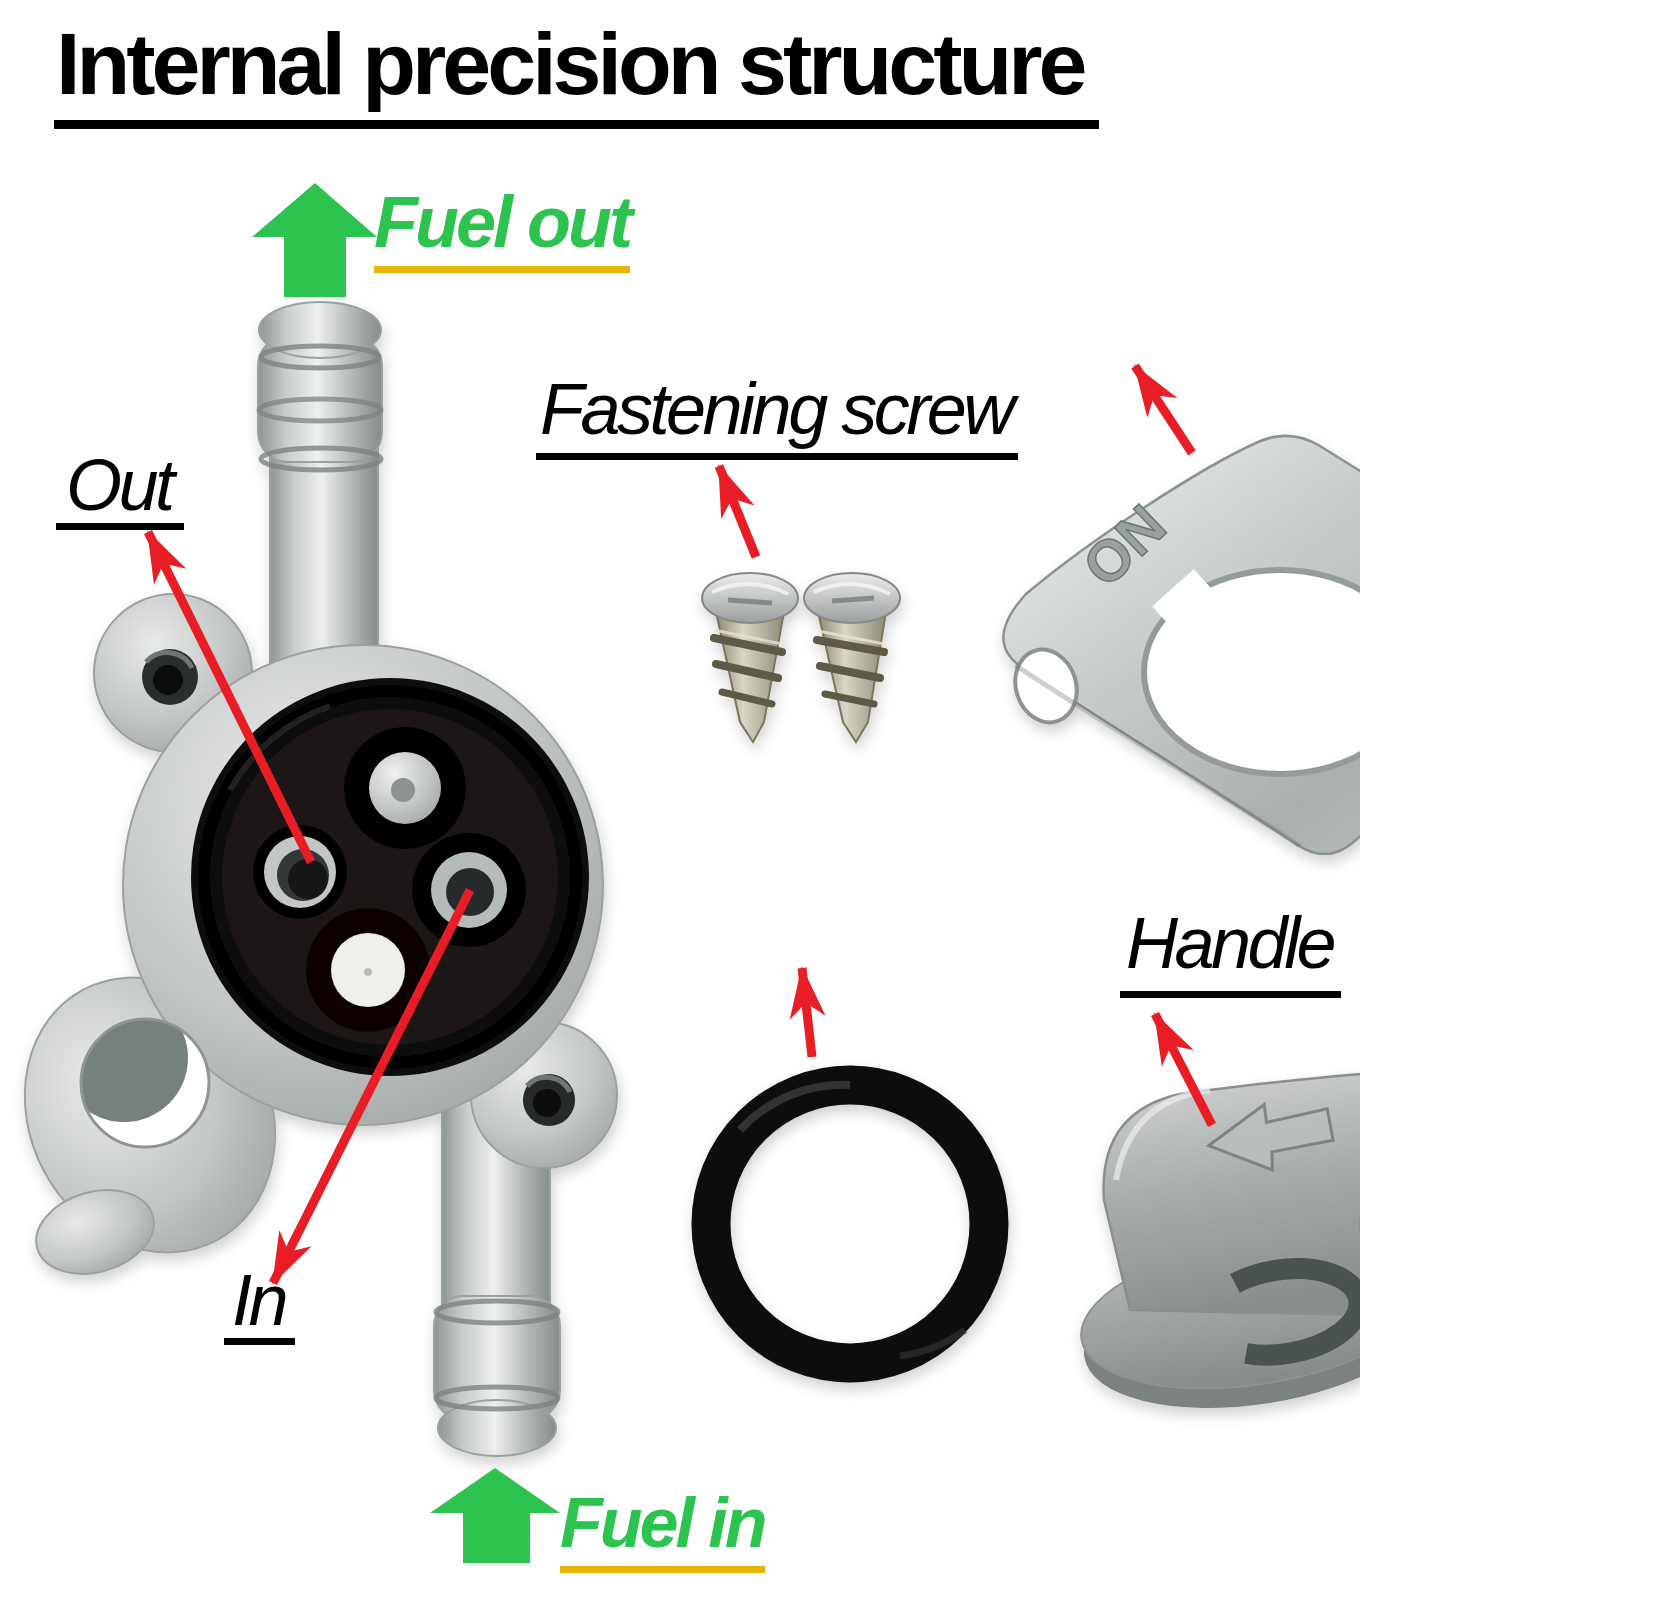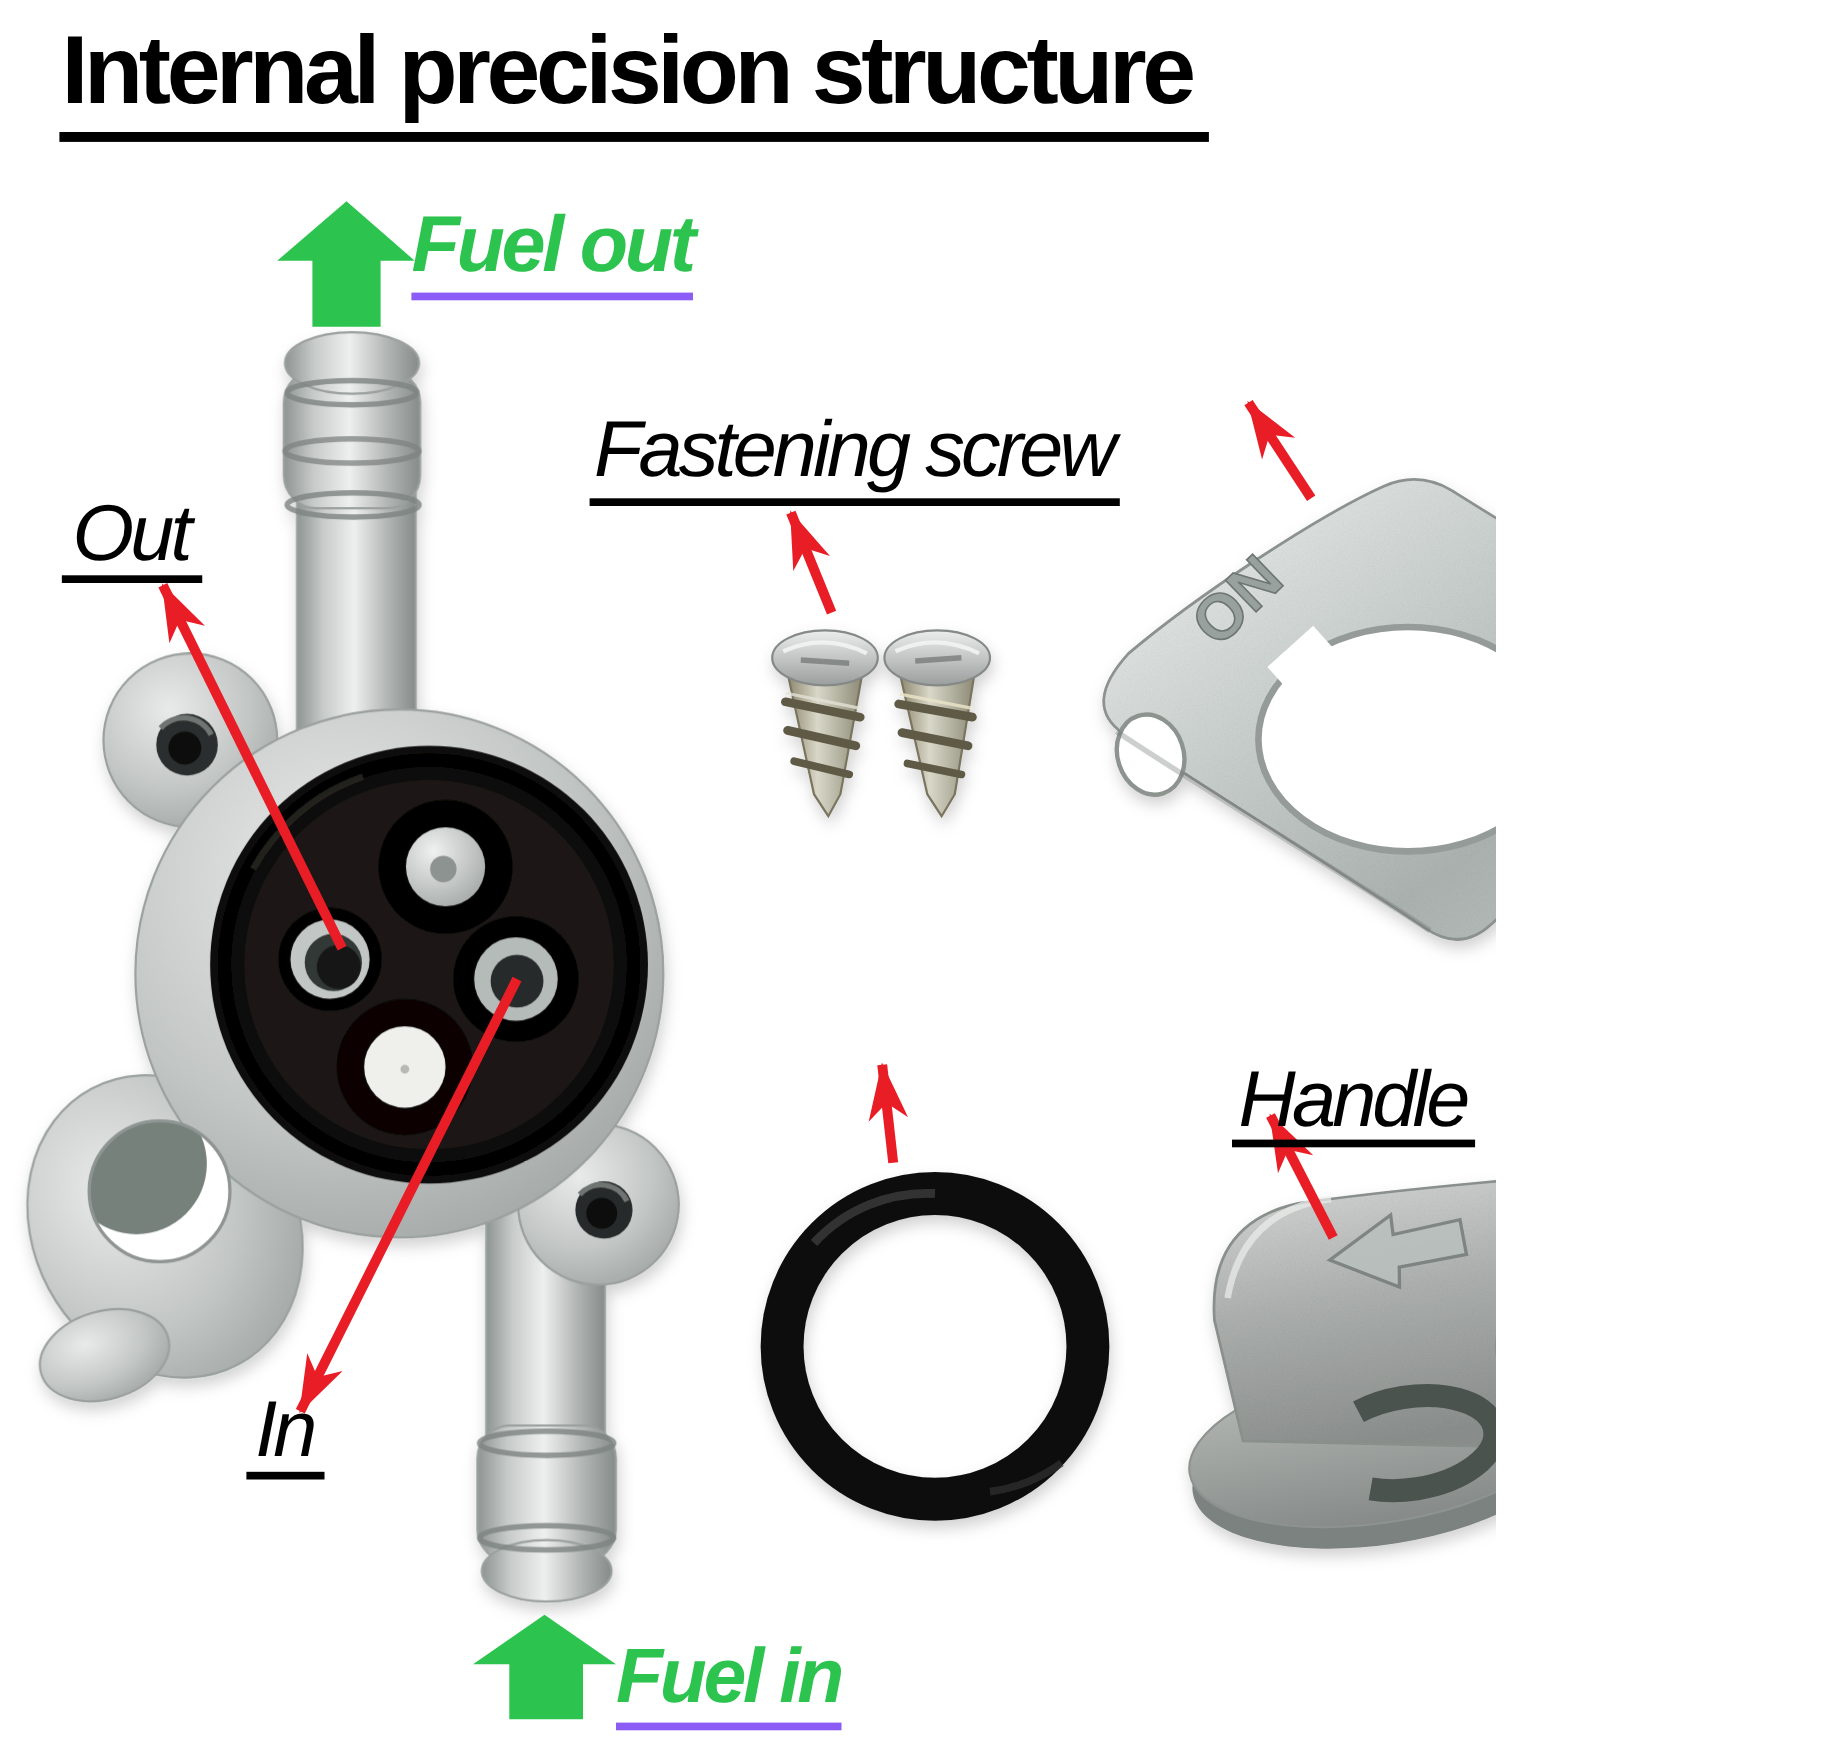--- a/index.html
+++ b/index.html
@@ -9,21 +9,21 @@
   }
   #parts-svg{position:absolute;left:0;top:0;z-index:1;}
   .lbl{
     position:absolute;z-index:2;font-style:italic;color:#000;
     font-size:72px;line-height:1;letter-spacing:-3.5px;white-space:nowrap;
     border-bottom:7px solid #000;
   }
   .green-lbl{
     position:absolute;z-index:2;font-style:italic;font-weight:bold;
     font-size:72px;line-height:1;letter-spacing:-3px;white-space:nowrap;
-    color:#2cc44e;border-bottom:7px solid #8b5cf6;
+    color:#2cc44e;border-bottom:7px solid #eab308;
   }
   #title{
     position:absolute;left:54px;top:20px;z-index:2;
     font-size:88px;font-weight:800;letter-spacing:-4px;line-height:1;color:#000;
     padding:0 16px 12px 2px;border-bottom:9px solid #000;white-space:nowrap;
   }
   .svgtxt{font-family:"Liberation Sans",sans-serif;font-weight:bold;}
 </style>
 </head>
 <body>
@@ -272,17 +272,17 @@
   <div class="green-lbl" style="left:374px;top:186px;padding-bottom:8px;">Fuel out</div>
 
   <div class="green-lbl" style="left:560px;top:1456px;font-size:70px;padding-bottom:8px;margin-top:32px;">Fuel in</div>
 
   <div class="lbl" style="left:56px;top:449px;padding:0 12px 2px 10px;">Out</div>
 
   <div class="lbl" style="left:496px;top:373px;padding:0 6px 8px 4px;margin-left:40px;">Fastening screw</div>
 
 
 
-  <div class="lbl" style="left:1120px;top:964px;padding:0 8px 0 6px;">Handle</div>
+  <div class="lbl" style="left:1120px;top:907px;padding:0 8px 12px 6px;">Handle</div>
 
   <div class="lbl" style="left:224px;top:1264px;padding:0 10px 2px 8px;">In</div>
 
 </div>
 
 </body></html>

